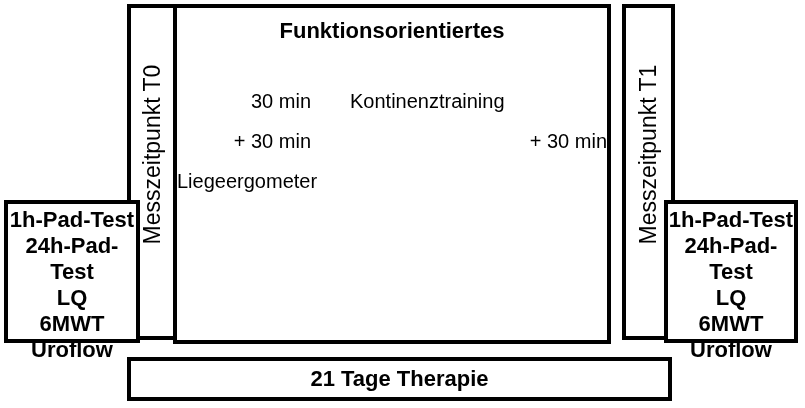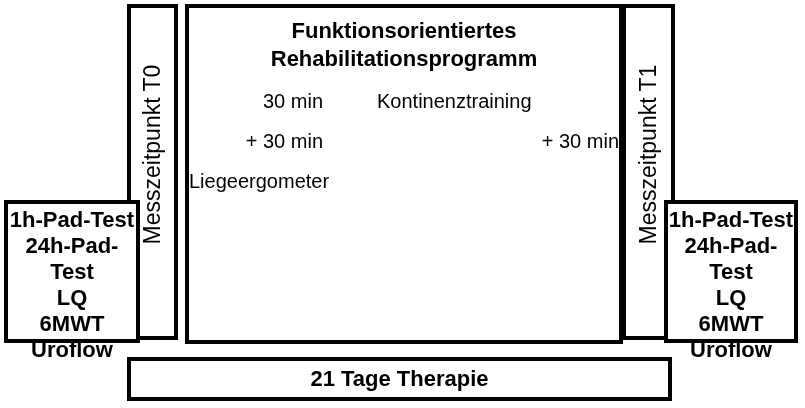--- a/index.html
+++ b/index.html
@@ -37,21 +37,21 @@
   .vtext {
     transform: rotate(-90deg);
     white-space: nowrap;
     font-size: 23px;
     line-height: 1;
   }
 
   
   .center-box {
     position: absolute;
-    left: 185px;
+    left: 173px;
     top: 4px;
     width: 438px;
     height: 340px;
     border: 4px solid var(--border, #000000);
     background: var(--background, #ffffff);
     z-index: 1;
   }
   .program-title {
     padding-top: 9px;
     text-align: center;
@@ -59,21 +59,21 @@
     font-size: 22px;
     line-height: 28px;
   }
   .program-rows {
     position: absolute;
     left: 0;
     right: 0;
     top: 73px;
     display: grid;
     grid-template-columns: 134px 1fr;
-    column-gap: 54px;
+    column-gap: 39px;
     grid-auto-rows: 40px;
     align-items: center;
     font-size: 20px;
   }
   .program-duration { text-align: right; }
   .program-activity { text-align: left; }
 
   
   .test-box {
     position: absolute;
@@ -115,21 +115,20 @@
 
 <div class="canvas">
 
   <div class="vbar t0">
     <span class="vtext">Messzeitpunkt T0</span>
   </div>
 
   <div class="center-box">
     <div class="program-title">
       <div>Funktionsorientiertes</div>
-      <div>Rehabilitationsprogramm</div>
     </div>
     <div class="program-rows">
       <div class="program-duration">30 min</div>
       <div class="program-activity">Kontinenztraining</div>
       <div class="program-duration">+ 30 min</div>
       <div class="program-duration">+ 30 min</div>
       <div class="program-activity">Liegeergometer</div>
     </div>
   </div>
 

